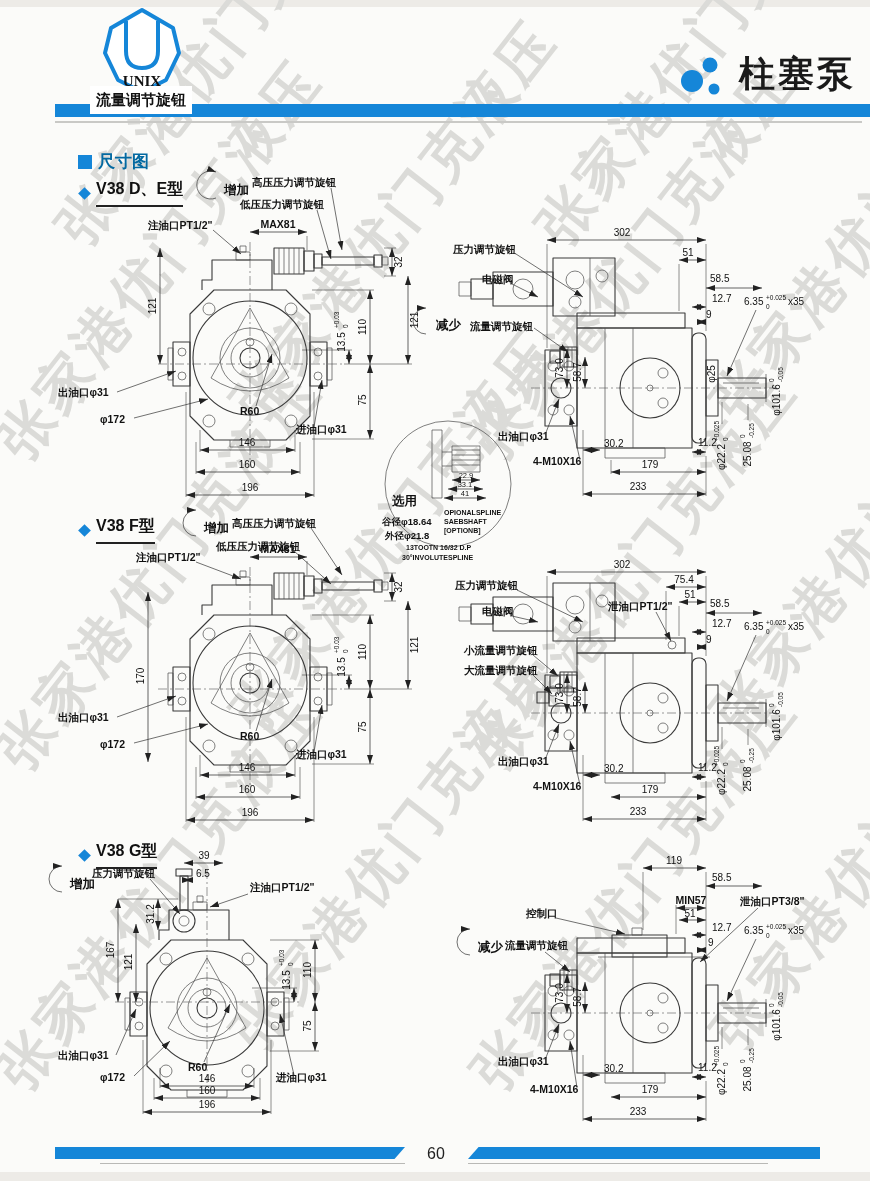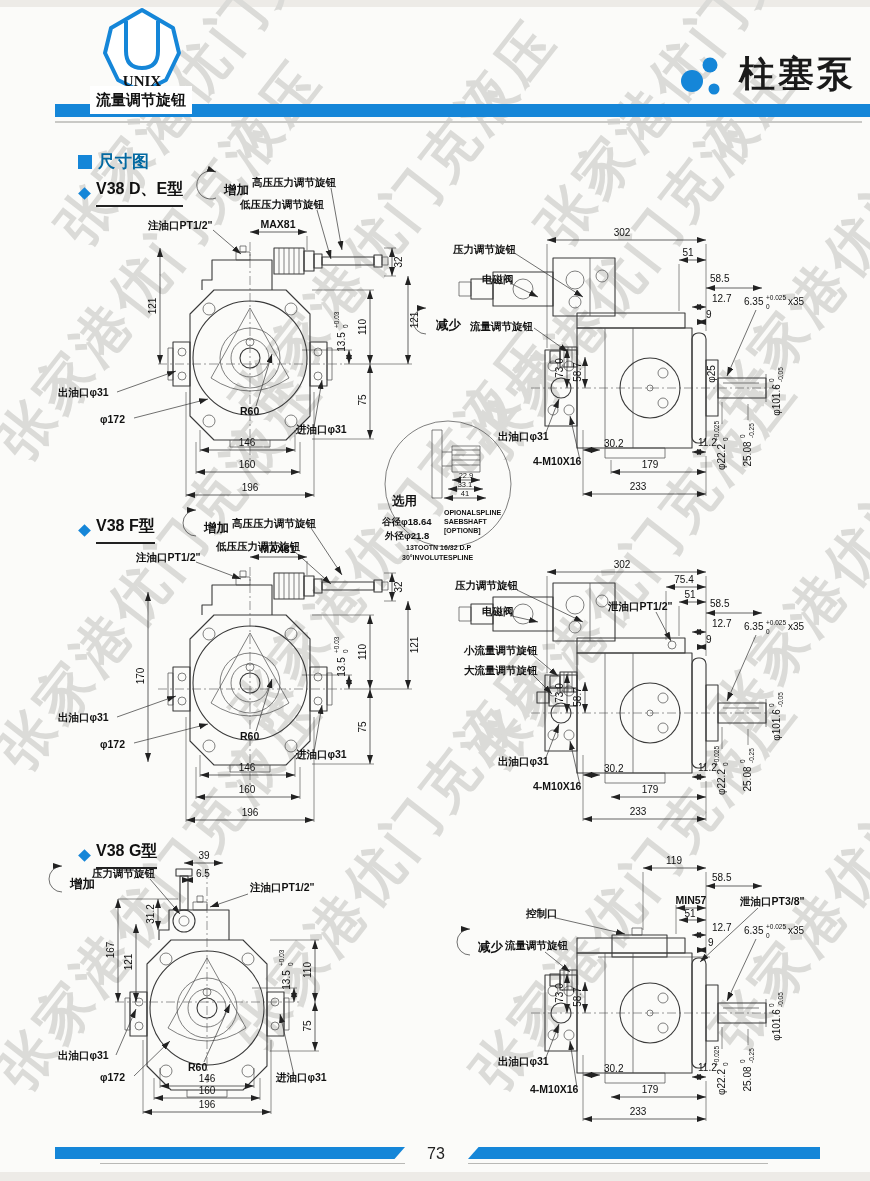--- a/index.html
+++ b/index.html
@@ -669,14 +669,14 @@
       </g>
       <text class="dt" x="650" y="1093">179</text>
       <text class="dt" x="638" y="1115">233</text>
     </g>
   </svg>
 
   <div class="fbar fbar-l"></div>
   <div class="fbar fbar-r"></div>
   <div class="fline fl-l"></div>
   <div class="fline fl-r"></div>
-  <div class="fnum">73</div>
+  <div class="fnum">60</div>
 </div>
 
 </body></html>

